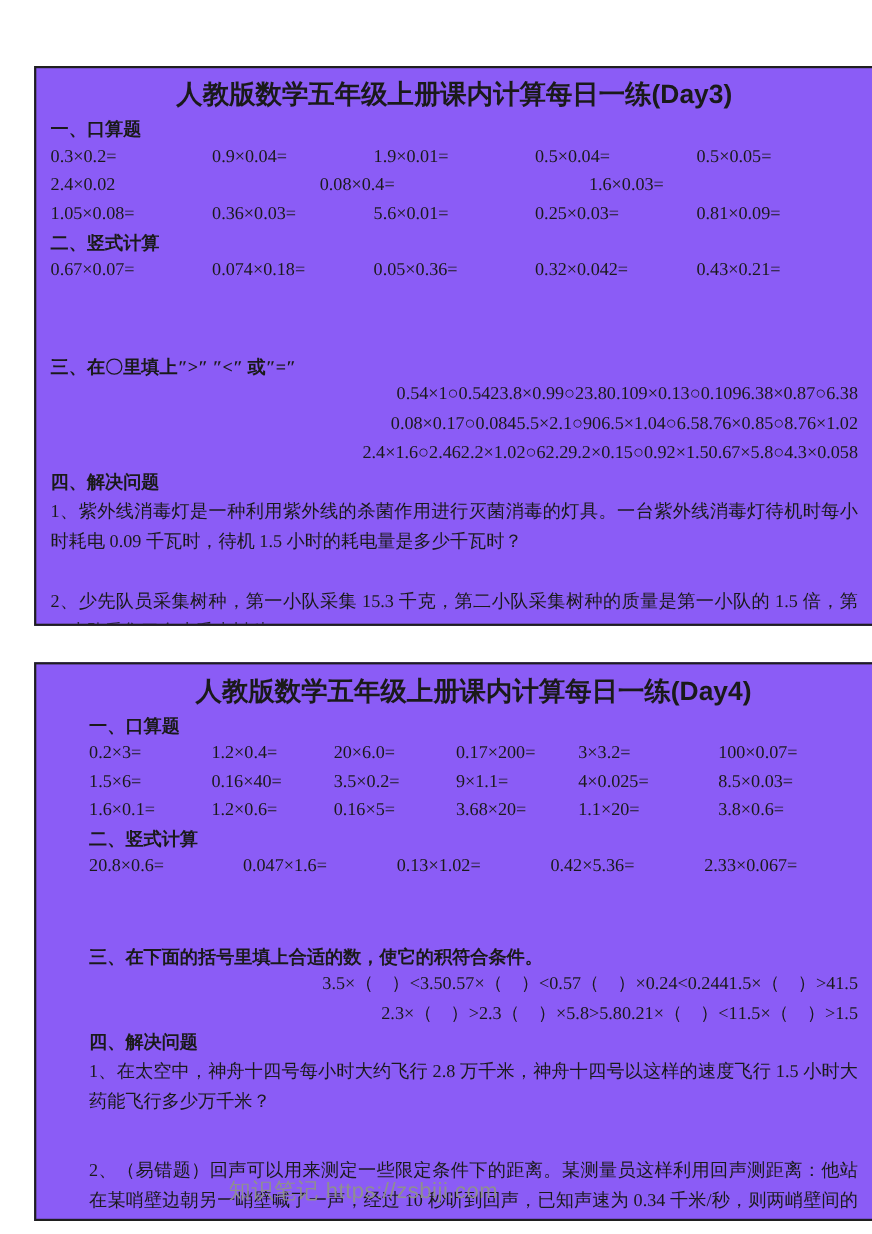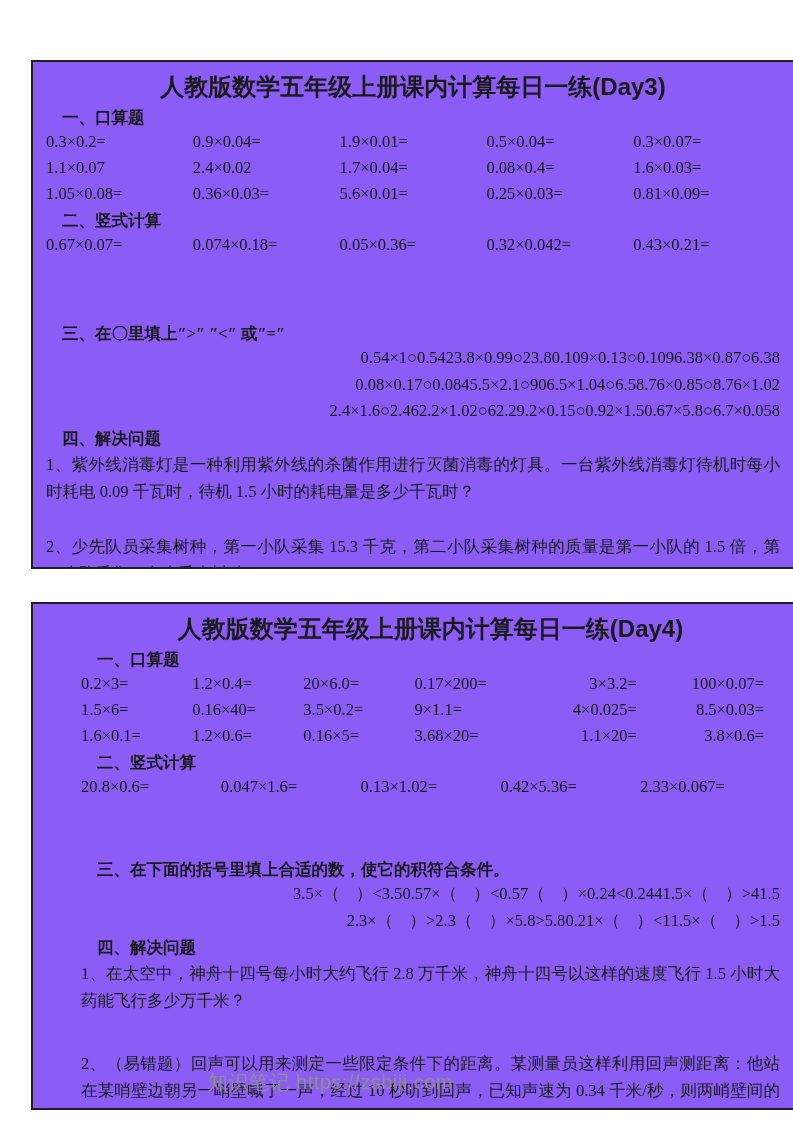--- a/index.html
+++ b/index.html
@@ -31,29 +31,28 @@
     font-size: 24px;
     line-height: 30px;
     margin: 2px 0 4px 0;
     white-space: nowrap;
   }
   .sec-heading {
     font-weight: bold;
     font-size: 16.5px;
     line-height: 23px;
     margin-top: 2px;
-    margin-left: 16px;
   }
   .calc-row {
     display: flex;
     font-size: 16.5px;
     line-height: 26px;
   }
   .calc-row .cell { flex: 1; white-space: nowrap; }
-  .grid6 .cell:nth-child(n+5) { text-align: right; padding-right: 16px; }
+  .grid6 .cell:nth-child(n+5) { text-align: left; padding-right: 16px; }
   .cmp-row {
     display: flex;
     justify-content: flex-end;
     font-size: 16.5px;
     line-height: 26.5px;
   }
   .cmp-row .cell { white-space: nowrap; }
   .vspace-tall { height: 62px; }
   .vspace-tall2 { height: 56px; }
   .problem {
@@ -81,26 +80,24 @@
 
 <div class="page" id="page1">
   <div class="page-title">人教版数学五年级上册课内计算每日一练(Day3)</div>
 
   <div class="sec-heading">一、口算题</div>
   <div class="calc-row grid5">
     <span class="cell">0.3×0.2=</span>
     <span class="cell">0.9×0.04=</span>
     <span class="cell">1.9×0.01=</span>
     <span class="cell">0.5×0.04=</span>
-    <span class="cell">0.3×0.07=</span>
-  </div>
-  <div class="calc-row grid5">
-    <span class="cell">1.1×0.07</span>
+    <span class="cell">0.5×0.05=</span>
+  </div>
+  <div class="calc-row grid5">
     <span class="cell">2.4×0.02</span>
-    <span class="cell">1.7×0.04=</span>
     <span class="cell">0.08×0.4=</span>
     <span class="cell">1.6×0.03=</span>
   </div>
   <div class="calc-row grid5">
     <span class="cell">1.05×0.08=</span>
     <span class="cell">0.36×0.03=</span>
     <span class="cell">5.6×0.01=</span>
     <span class="cell">0.25×0.03=</span>
     <span class="cell">0.81×0.09=</span>
   </div>
@@ -125,21 +122,21 @@
   <div class="cmp-row">
     <span class="cell">0.08×0.17○0.08</span>
     <span class="cell">45.5×2.1○90</span>
     <span class="cell">6.5×1.04○6.5</span>
     <span class="cell">8.76×0.85○8.76×1.02</span>
   </div>
   <div class="cmp-row">
     <span class="cell">2.4×1.6○2.4</span>
     <span class="cell">62.2×1.02○62.2</span>
     <span class="cell">9.2×0.15○0.92×1.5</span>
-    <span class="cell">0.67×5.8○6.7×0.058</span>
+    <span class="cell">0.67×5.8○4.3×0.058</span>
   </div>
 
   <div class="sec-heading">四、解决问题</div>
   <div class="problem">1、紫外线消毒灯是一种利用紫外线的杀菌作用进行灭菌消毒的灯具。一台紫外线消毒灯待机时每小时耗电 0.09 千瓦时，待机 1.5 小时的耗电量是多少千瓦时？</div>
   <div class="problem problem-gap1">2、少先队员采集树种，第一小队采集 15.3 千克，第二小队采集树种的质量是第一小队的 1.5 倍，第二小队采集了多少千克树种？</div>
 </div>
 
 <div class="page" id="page2">
   <div class="page-title">人教版数学五年级上册课内计算每日一练(Day4)</div>
 

